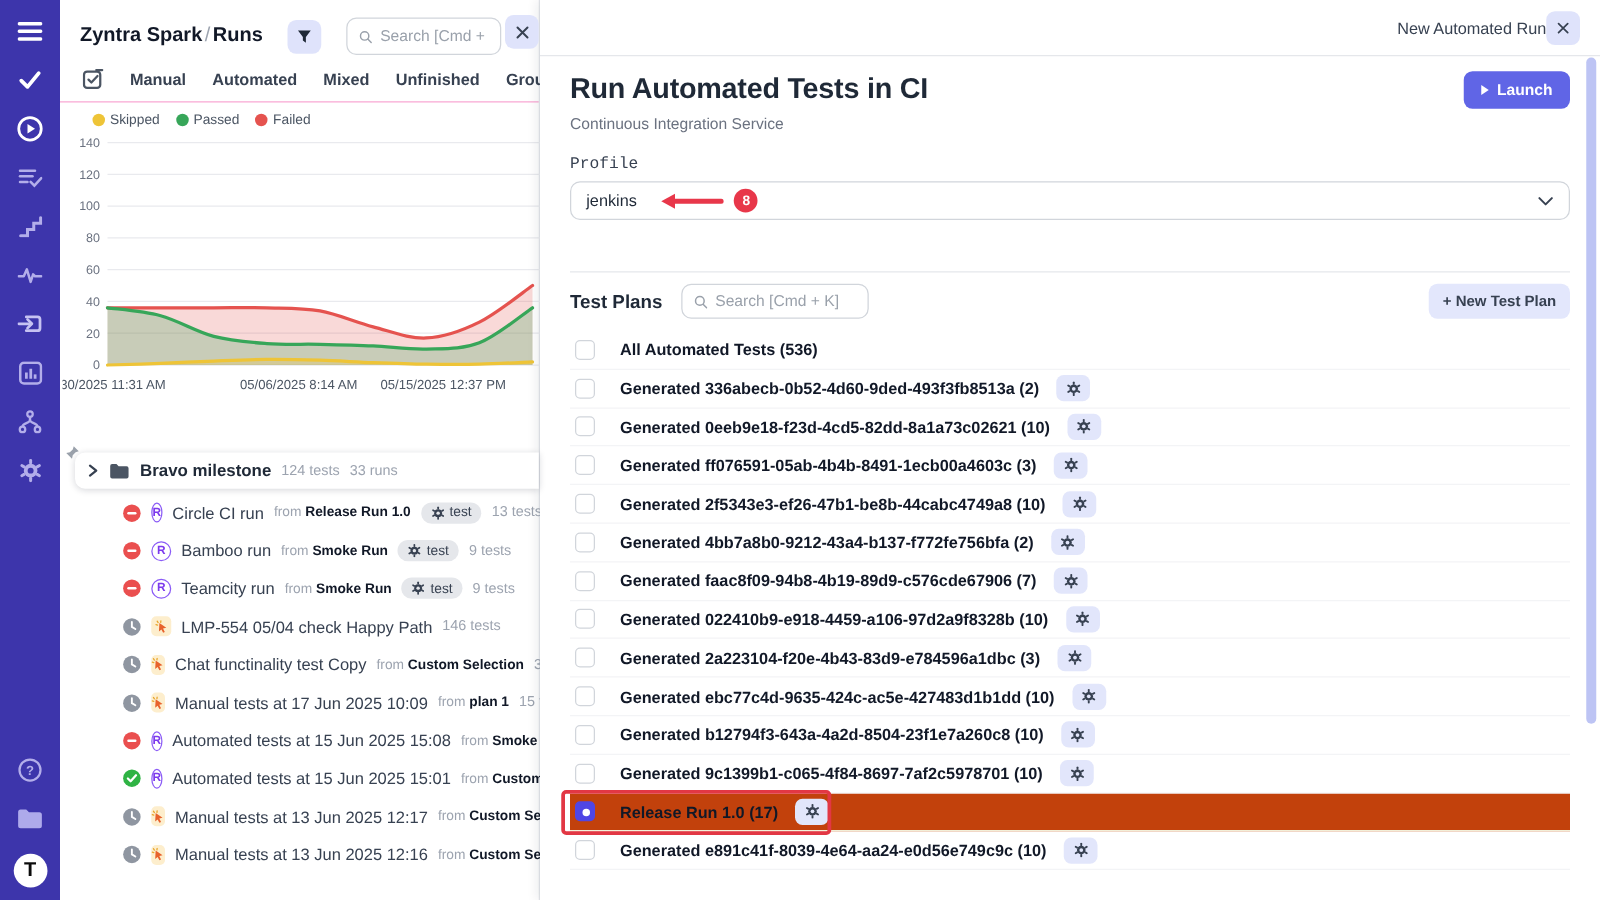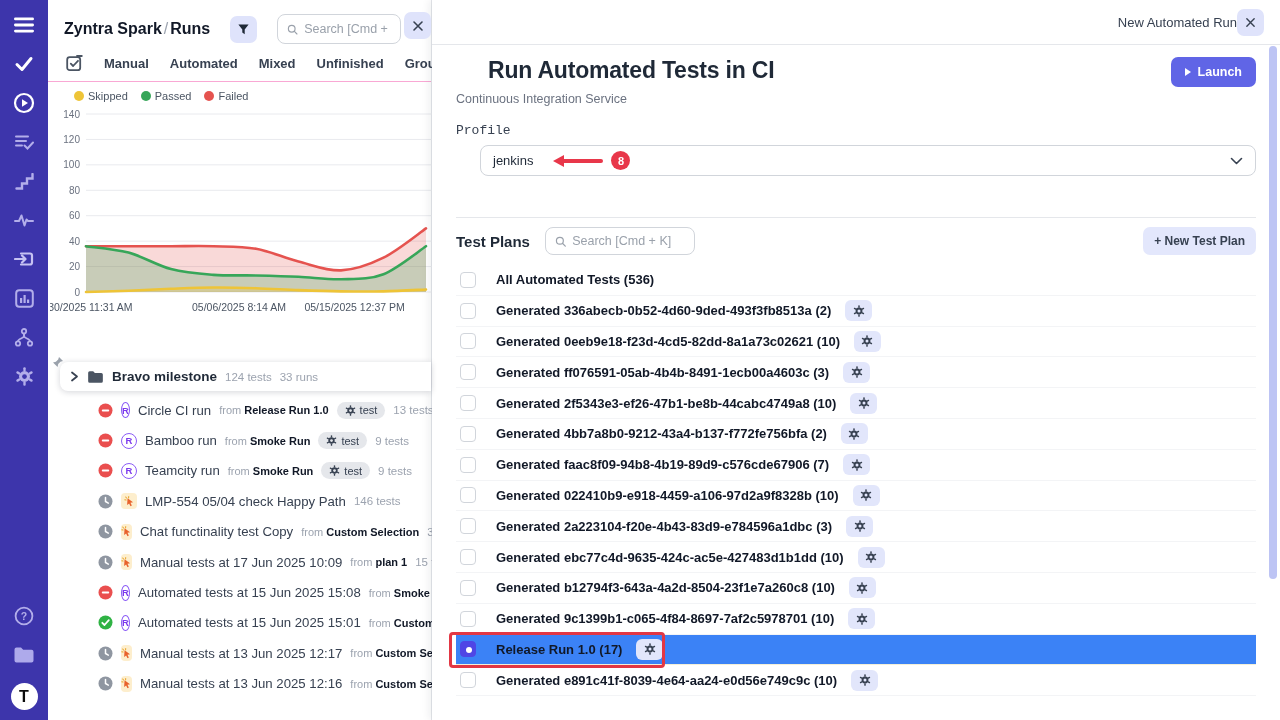--- a/index.html
+++ b/index.html
@@ -44,42 +44,42 @@
   .run-tests { font-size:11.5px; color:#9ca3af; }
   .pill { display:inline-flex; align-items:center; gap:4px; background:#e5e7eb; border-radius:10px; padding:2.5px 8px; font-size:11px; color:#374151; }
   .type-auto { width:16px; height:16px; border:1.6px solid #8b5cf6; border-radius:50%; color:#7c3aed;
     font-size:9.5px; font-weight:800; display:flex; align-items:center; justify-content:center; }
   .type-manual { width:16px; height:16px; border-radius:4px; background:#fdeecd; display:flex; align-items:center; justify-content:center; }
   
   .right-panel { flex:1; height:720px; background:#fff; position:relative; box-shadow:-3px 0 8px rgba(15,23,42,.07); }
   .rp-topbar { height:45px; display:flex; align-items:center; justify-content:flex-end; padding:0 16px 0 24px; border-bottom:1px solid #e5e7eb; }
   .rp-topbar-title { font-size:13px; color:#374151; }
   .rp-content { padding:12px 24px 0; }
-  .rp-title-row { display:flex; align-items:flex-start; justify-content:space-between;margin-left:32px; }
+  .rp-title-row { display:flex; align-items:flex-start; justify-content:space-between; }
   h1.rp-title { font-size:23px; font-weight:800; color:#1f2937; letter-spacing:-.2px; }
   .launch-btn { background:#6065e6; color:#fff; border:none; border-radius:7px; padding:8px 14px;
     font-size:12.5px; font-weight:600; display:flex; align-items:center; gap:7px; cursor:pointer; font-family:inherit; }
   .launch-tri { width:0; height:0; border-left:6px solid #fff; border-top:4px solid transparent; border-bottom:4px solid transparent; }
   .rp-subtitle { font-size:12.5px; color:#6b7280; margin:5px 0 0; }
   .profile-label { margin-top:17px; font-size:13px; color:#374151;font-family:Liberation Mono, monospace; }
   .profile-select { margin-top:7px; height:31px; border:1px solid #d1d5db; border-radius:8px;
-    display:flex; align-items:center; padding:0 12px; gap:9px; cursor:pointer;margin-left:24px; }
+    display:flex; align-items:center; padding:0 12px; gap:9px; cursor:pointer; }
   .profile-value { font-size:13px; color:#1f2937; }
   .badge8 { width:19px; height:19px; border-radius:50%; background:#e8374a; color:#fff; font-size:11px; font-weight:700;
     display:flex; align-items:center; justify-content:center; }
   .sel-spacer { flex:1; }
   .rp-divider { border-top:1px solid #e5e7eb; margin-top:41px; }
   .plans-header { display:flex; align-items:center; margin-top:9px; }
   .plans-title { font-size:15px; font-weight:700; color:#1f2937; margin-right:15px; }
   .plans-search { width:150px; flex:none; height:28px; }
   .new-plan-btn { margin-left:auto; background:#e3e7fc; border:none; border-radius:7px; padding:7px 11px;
     font-size:12px; font-weight:600; color:#374151; cursor:pointer; font-family:inherit; }
   .plan-list { margin-top:10px; }
   .plan-row { height:30.8px; display:flex; align-items:center; padding-left:4px; border-bottom:1px solid #f3f4f6; position:relative; }
-  .plan-row.highlight { background:#3b82f6; border-bottom-color:#f3efd8; }
+  .plan-row.highlight { background:#c2410c; border-bottom-color:#f3efd8; }
   .cb { width:16px; height:16px; border:1px solid #d1d5db; border-radius:4px; background:#fff; margin-right:20px; flex:none; cursor:pointer; }
   .cb.checked { background:#4f46e5; border-color:#4f46e5; position:relative; }
   .cb.checked::after { content:""; position:absolute; left:5px; top:5px; width:6px; height:6px; border-radius:50%; background:#fff; }
   .plan-label { font-size:13px; font-weight:600; color:#111827; }
   .gear-pill { margin-left:14px; width:27px; height:21px; background:#e2e6fb; border-radius:6px;
     display:flex; align-items:center; justify-content:center; cursor:pointer; }
   .annotation-box { position:absolute; left:-7px; top:-3px; width:216px; height:36px; border:3px solid #e23744; border-radius:4px; z-index:5; pointer-events:none; }
   .rp-scrollbar { position:absolute; right:3px; top:46px; width:8px; height:533px; background:#bdc4f4; border-radius:4px; z-index:6; }
   .arrow-note { display:flex; align-items:center; gap:8px; margin-left:9px; }
   svg { display:block; }

